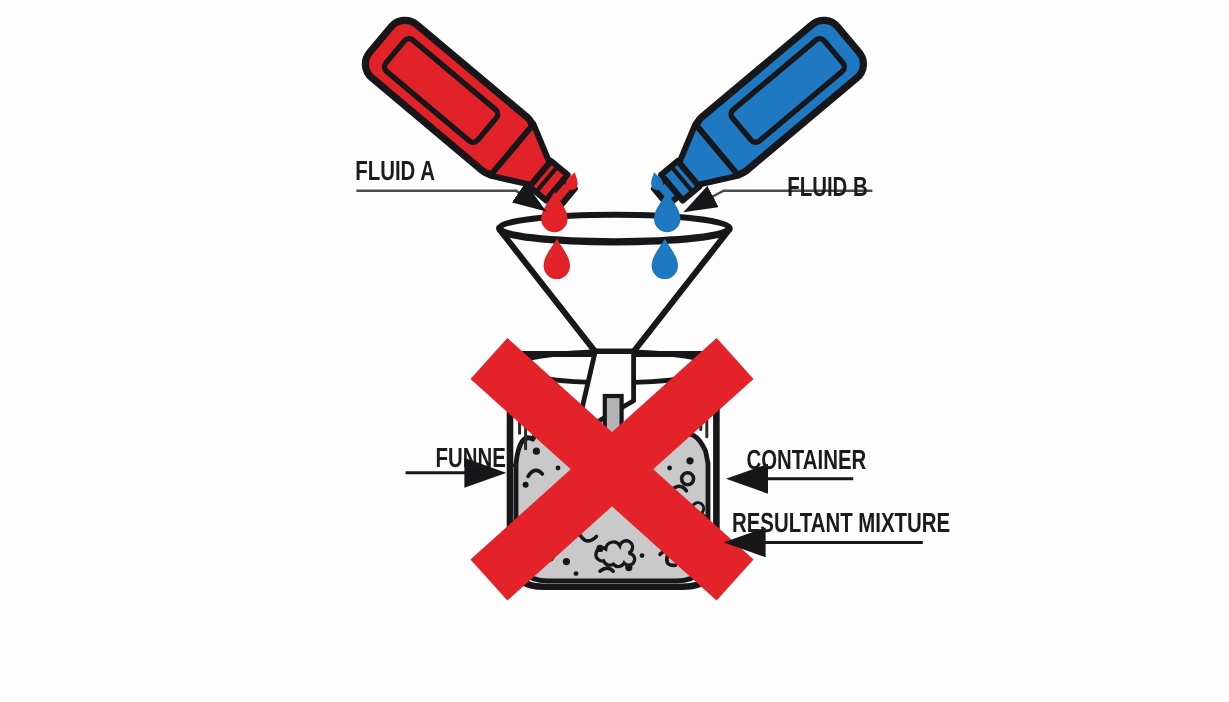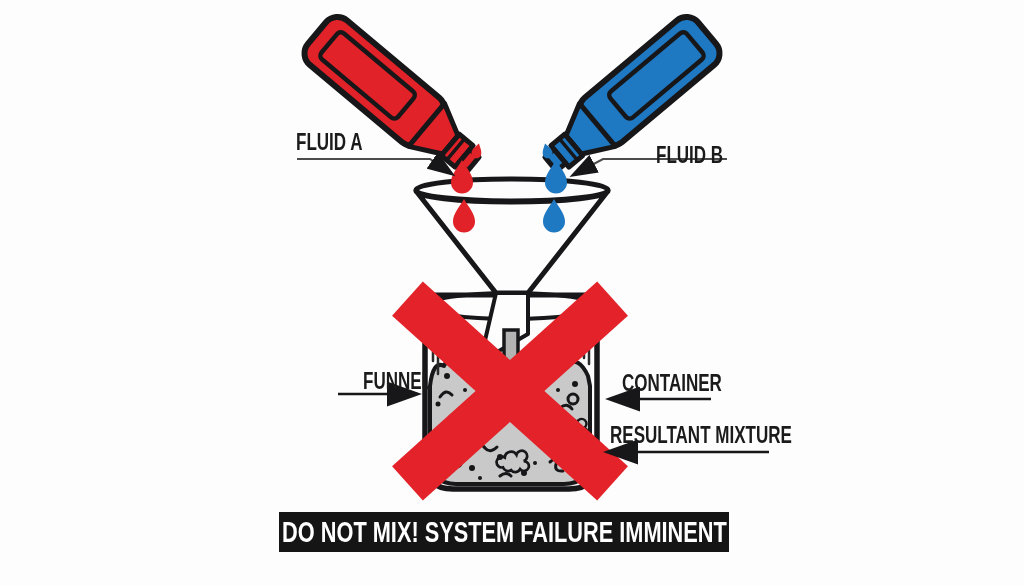--- a/index.html
+++ b/index.html
@@ -154,17 +154,14 @@
   <div class="diagram-label" style="left:327px;top:370px;margin-left:36px;">
     <span class="cond">FUNNEL</span>
   </div>
   <div class="diagram-label" style="left:610px;top:424px;">
     <span class="cond">RESULTANT MIXTURE</span>
   </div>
   <div class="diagram-label" style="left:622px;top:372px;">
     <span class="cond">CONTAINER</span>
   </div>
 
-  <div class="banner">
-    <span class="cond">DO NOT MIX! SYSTEM FAILURE IMMINENT</span>
-  </div>
 
 </div>
 
 </body></html>

